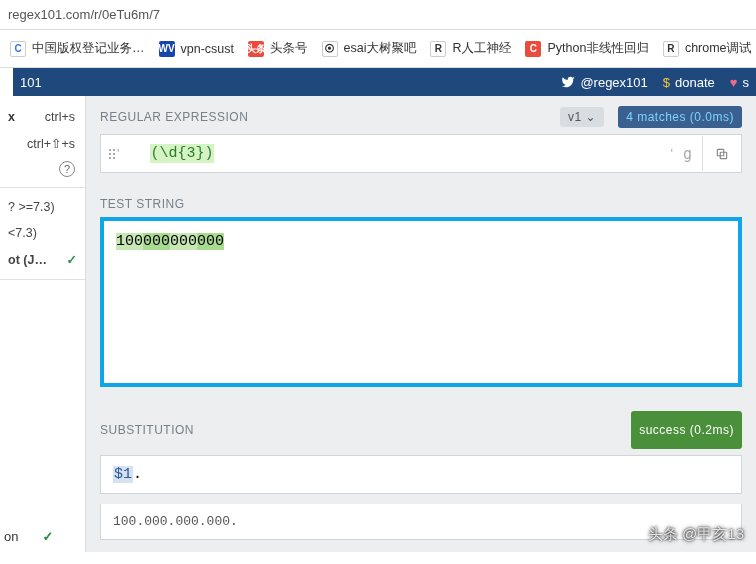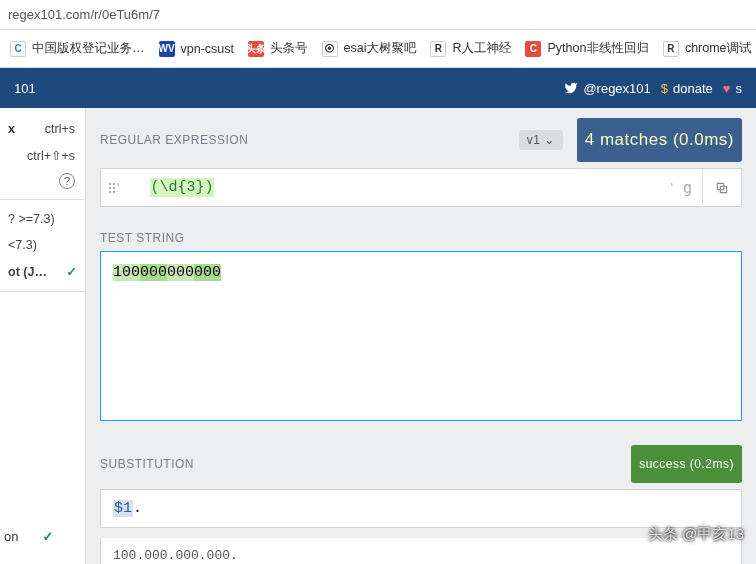--- a/index.html
+++ b/index.html
@@ -1,48 +1,48 @@
 <!DOCTYPE html>
 <html><head>
 <meta charset="utf-8">
 <style>
 * { margin: 0; padding: 0; box-sizing: border-box; }
 body { font-family: -apple-system, BlinkMacSystemFont, "Segoe UI", Arial, sans-serif; font-size: 13px; background: #fff; width: 756px; height: 564px; overflow: hidden; }
 .addr-bar { height: 30px; display: flex; align-items: center; padding: 0 8px; border-bottom: 1px solid #ddd; color: #555; }
 .bookmarks { height: 38px; display: flex; align-items: center; gap: 14px; padding: 0 10px; border-bottom: 1px solid #ddd; color: #333; font-size: 12.5px; overflow: hidden; white-space: nowrap; }
 .bm-item { display: flex; align-items: center; gap: 6px; cursor: pointer; }
 .bm-icon { width: 16px; height: 16px; display: inline-flex; align-items: center; justify-content: center; border-radius: 2px; font-size: 10px; font-weight: bold; }
-.header { height: 40px; background: #1f497d; color: #fff; display: flex; align-items: center; justify-content: space-between; padding: 0 14px; font-size: 13px; }
+.header { height: 28px; background: #1f497d; color: #fff; display: flex; align-items: center; justify-content: space-between; padding: 0 7px; font-size: 13px; margin-left: 13px; }
 .header-l { font-weight: 400; }
-.header-r { display: flex; align-items: flex-end; }
+.header-r { display: flex; align-items: flex-end; gap: 5px; }
 .hr-item { display: flex; align-items: center; gap: 5px; }
 .body-area { display: flex; height: calc(564px - 30px - 38px - 40px); }
 .sidebar { width: 86px; border-right: 1px solid #ddd; padding: 8px 0; background: #fff; }
 .sb-item { display: flex; align-items: center; justify-content: space-between; padding: 6px 8px; font-size: 12.5px; color: #444; cursor: pointer; }
 .sb-item.shortcut { justify-content: flex-end; padding-right: 10px; }
 .sb-divider { border-top: 1px solid #e0e0e0; margin: 6px 0; }
 .sb-help { display: flex; justify-content: flex-end; padding: 4px 10px; }
 .check { color: #2d8a3e; font-weight: bold; }
 .main { flex: 1; background: #eceef0; overflow: auto; }
 .section-hdr { display: flex; justify-content: space-between; align-items: center; padding: 10px 14px 6px; color: #77808a; font-size: 12px; letter-spacing: 0.5px; }
 .hdr-r { display: flex; gap: 14px; align-items: center; }
 .vsel { background: #d8dde2; padding: 3px 8px; border-radius: 3px; color: #555; font-size: 12px; cursor: pointer; }
-.badge-dark { background: #3a6090; color: #fef9c3; padding: 12px 8px; border-radius: 3px; font-size: 17px; }
+.badge-dark { background: #3a6090; color: #7dd3fc; padding: 4px 8px; border-radius: 3px; font-size: 12px; }
 .badge-green { background: #4a8f3a; color: #fff; padding: 12px 8px; border-radius: 3px; font-size: 12px; }
 .regex-row { display: flex; margin: 0 14px 14px; background: #fff; border: 1px solid #d0d5da; }
 .regex-left { display: flex; align-items: center; padding: 0 8px; color: #aaa; gap: 6px; }
 .drag-handle { display: inline-flex; flex-direction: column; gap: 2px; }
 .drag-handle i { width: 2px; height: 2px; background: #aaa; display: block; box-shadow: 4px 0 #aaa; }
 .regex-mid { flex: 1; padding: 10px 6px; font-family: "Consolas","Courier New",monospace; font-size: 15px; margin-left: 17px; }
 .grp { background: #d4f4c4; color: #2d7a2d; padding: 1px 0; }
 .op { color: #3a7a3a; }
 .regex-rt { display: flex; align-items: center; color: #aaa; }
 .regex-rt .g { padding: 0 10px; font-family: monospace; font-size: 15px; }
 .copy-btn { border-left: 1px solid #e0e0e0; padding: 10px 12px; cursor: pointer; }
-.test-area { margin: 0 14px 14px; background: #fff; border: 1px solid #0ea5e9; padding: 12px; min-height: 170px; font-family: "Consolas","Courier New",monospace; font-size: 15px; }
+.test-area { margin: 0 14px 14px; background: #fff; border: 4px solid #0ea5e9; padding: 12px; min-height: 170px; font-family: "Consolas","Courier New",monospace; font-size: 15px; }
 .match-alt { display: inline; }
 .m1 { background: #c7e8b5; }
 .m2 { background: #a8db8f; }
 .sub-input { margin: 0 14px 10px; background: #fff; border: 1px solid #d0d5da; padding: 10px 12px; font-family: "Consolas","Courier New",monospace; font-size: 15px; }
 .sub-hl { background: #d6e2f0; color: #2a5a9a; padding: 0 1px; }
 .sub-result { margin: 0 14px 14px; background: #fff; border: 1px solid #d0d5da; border-top: none; padding: 10px 12px; font-family: "Consolas","Courier New",monospace; font-size: 13px; color: #555; }
 .watermark { position: fixed; bottom: 20px; right: 12px; color: rgba(255,255,255,0.85); text-shadow: 0 0 4px rgba(0,0,0,0.8), 0 0 2px rgba(0,0,0,0.9); font-size: 15px; font-weight: 500; pointer-events: none; }
 .bottom-on { position: fixed; bottom: 20px; left: 4px; display: flex; align-items: center; gap: 24px; font-size: 13px; color: #333; }
 svg { display: inline-block; vertical-align: middle; }
 </style>

